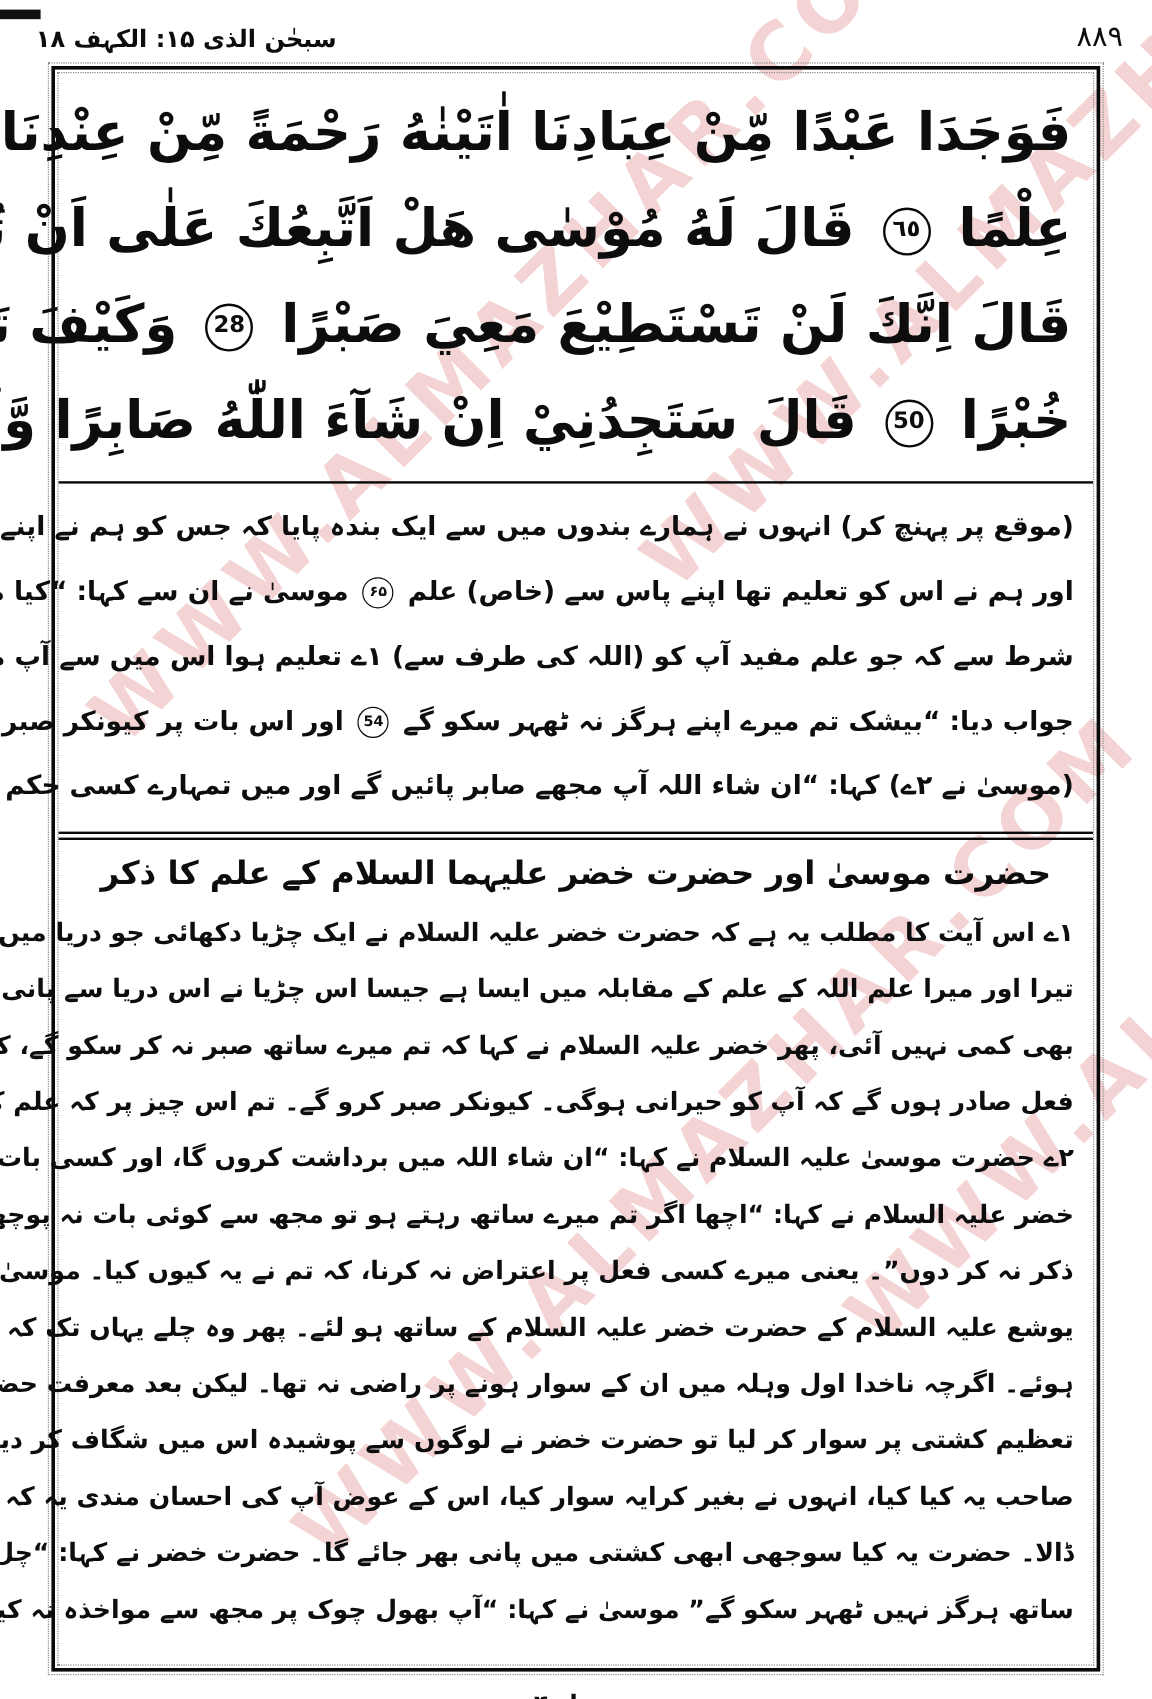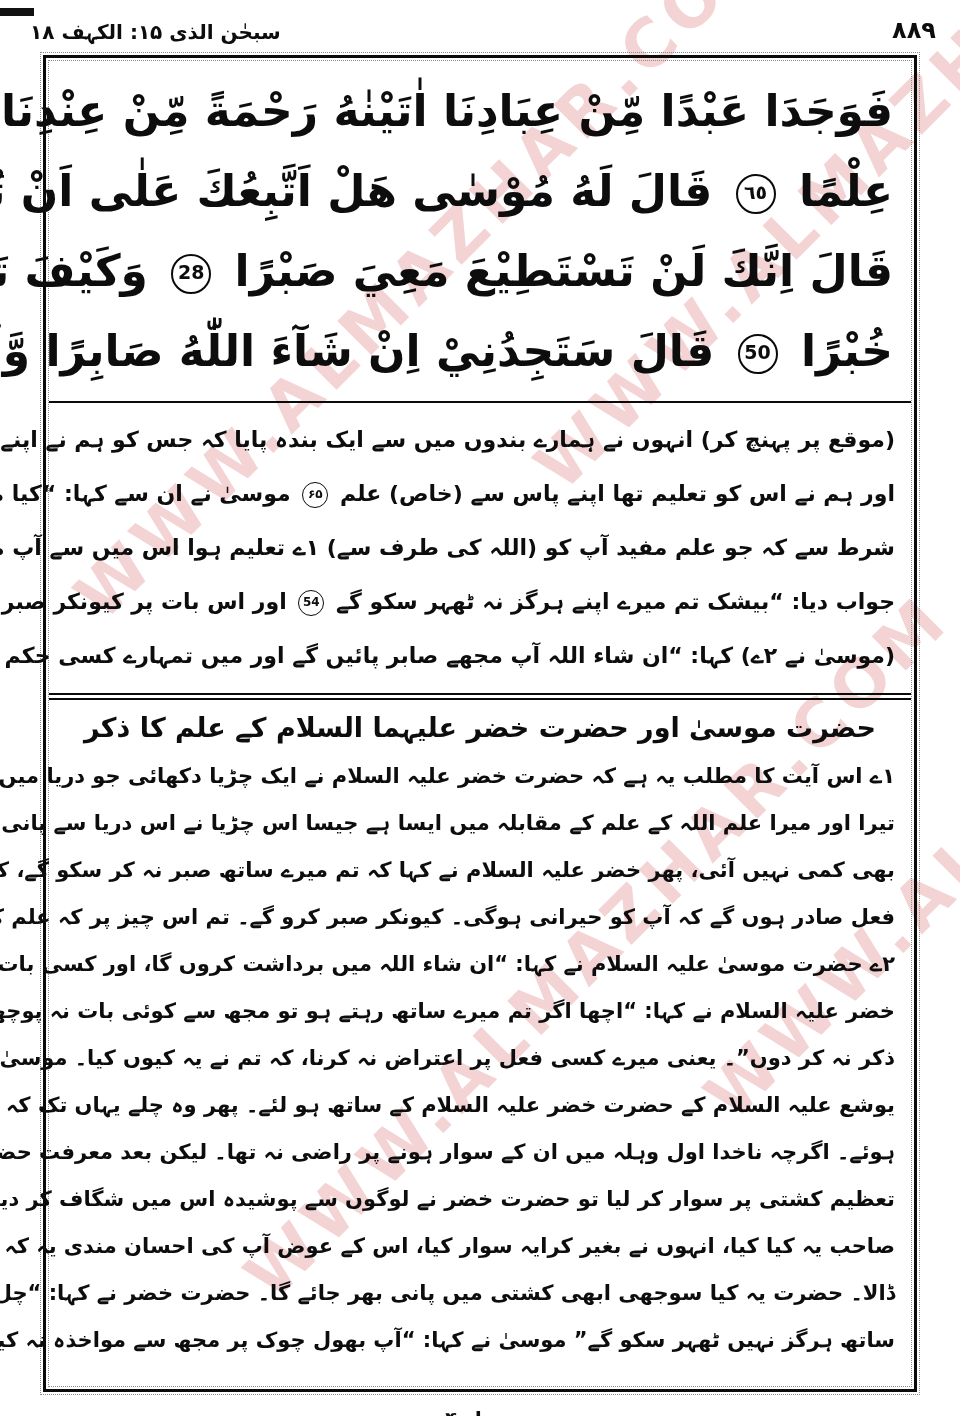--- a/index.html
+++ b/index.html
@@ -20,21 +20,21 @@
   .wm-c{left:230px;top:1260px;}
   .wm-d{left:690px;top:1080px;}
   
   .scan-mark{position:absolute;left:0;top:8px;width:34px;height:8px;background:#111;z-index:2;}
   
   .page-header{
     position:relative;z-index:1;display:flex;justify-content:space-between;align-items:flex-end;
     padding:16px 30px 4px 30px;direction:rtl;
   }
   .hdr-title{font-size:26px;font-weight:700;}
-  .hdr-page{font-size:24px;font-weight:700;transform:translateX(6px);}
+  .hdr-page{font-size:24px;font-weight:400;transform:translateX(6px);}
   .hdr-ref{font-size:20px;font-weight:700;}
   
   .box-outer{position:relative;z-index:1;margin:4px 40px 0 40px;border:1px dotted #8a8a8a;padding:2px;}
   .box-mid{border:3px solid #0a0a0a;padding:2px;}
   .box-inner{border:1px dotted #8a8a8a;background:transparent;}
   
   .verses{padding:10px 18px 6px 18px;direction:rtl;}
   .ayah-line{
     font-size:44px;font-weight:700;line-height:80px;height:80px;
     text-align:justify;text-align-last:justify;white-space:nowrap;

